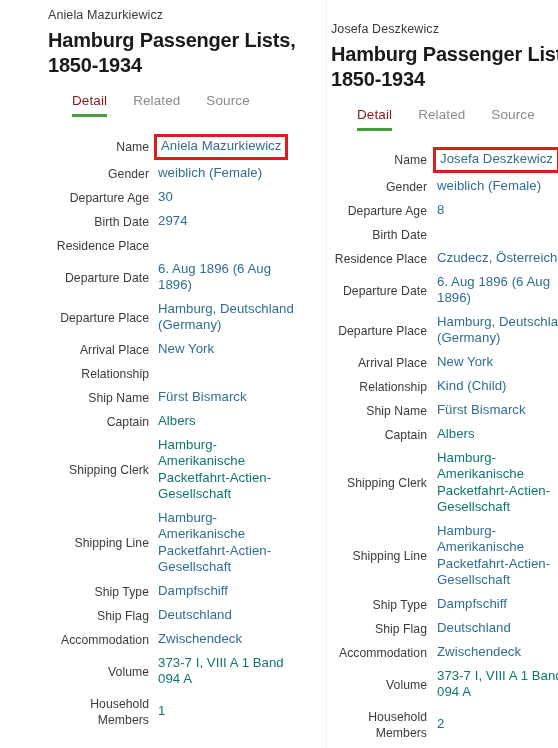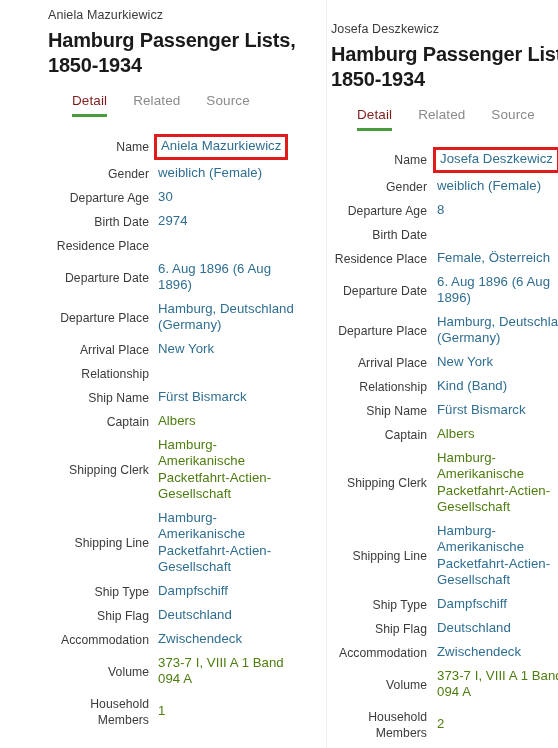--- a/index.html
+++ b/index.html
@@ -105,21 +105,21 @@
     flex: 1 1 auto;
     font-size: 13.2px;
     line-height: 16.5px;
     letter-spacing: 0.05px;
     word-wrap: break-word;
   }
   .panel-left  .field-value { margin-left: 9px; max-width: 150px; }
   .panel-right .field-value { margin-left: 10px; max-width: 152px; }
 
   .link  { color: #2f6e91; }
-  .plain { color: #4d7c0f; }
+  .plain { color: #0f766e; }
 
   .highlight {
     display: inline-block;
     border: 3px solid #e01b1b;
     padding: 1px 4px 2px 4px;
     margin: -2px -4px -2px -4px;
   }
   .panel-right .highlight { white-space: nowrap; }
 </style>
 </head>
@@ -230,37 +230,37 @@
         </div>
         <div class="field">
           <div class="field-label">Departure Age</div>
           <div class="field-value"><span class="link">8</span></div>
         </div>
         <div class="field">
           <div class="field-label">Birth Date</div>
         </div>
         <div class="field">
           <div class="field-label">Residence Place</div>
-          <div class="field-value"><span class="link">Female, Österreich</span></div>
+          <div class="field-value"><span class="link">Czudecz, Österreich</span></div>
         </div>
         <div class="field">
           <div class="field-label">Departure Date</div>
           <div class="field-value"><span class="link">6. Aug 1896 (6 Aug 1896)</span></div>
         </div>
         <div class="field">
           <div class="field-label">Departure Place</div>
           <div class="field-value"><span class="link">Hamburg, Deutschland (Germany)</span></div>
         </div>
         <div class="field">
           <div class="field-label">Arrival Place</div>
           <div class="field-value"><span class="link">New York</span></div>
         </div>
         <div class="field">
           <div class="field-label">Relationship</div>
-          <div class="field-value"><span class="link">Kind (Band)</span></div>
+          <div class="field-value"><span class="link">Kind (Child)</span></div>
         </div>
         <div class="field">
           <div class="field-label">Ship Name</div>
           <div class="field-value"><span class="link">Fürst Bismarck</span></div>
         </div>
         <div class="field">
           <div class="field-label">Captain</div>
           <div class="field-value"><span class="plain">Albers</span></div>
         </div>
         <div class="field">

